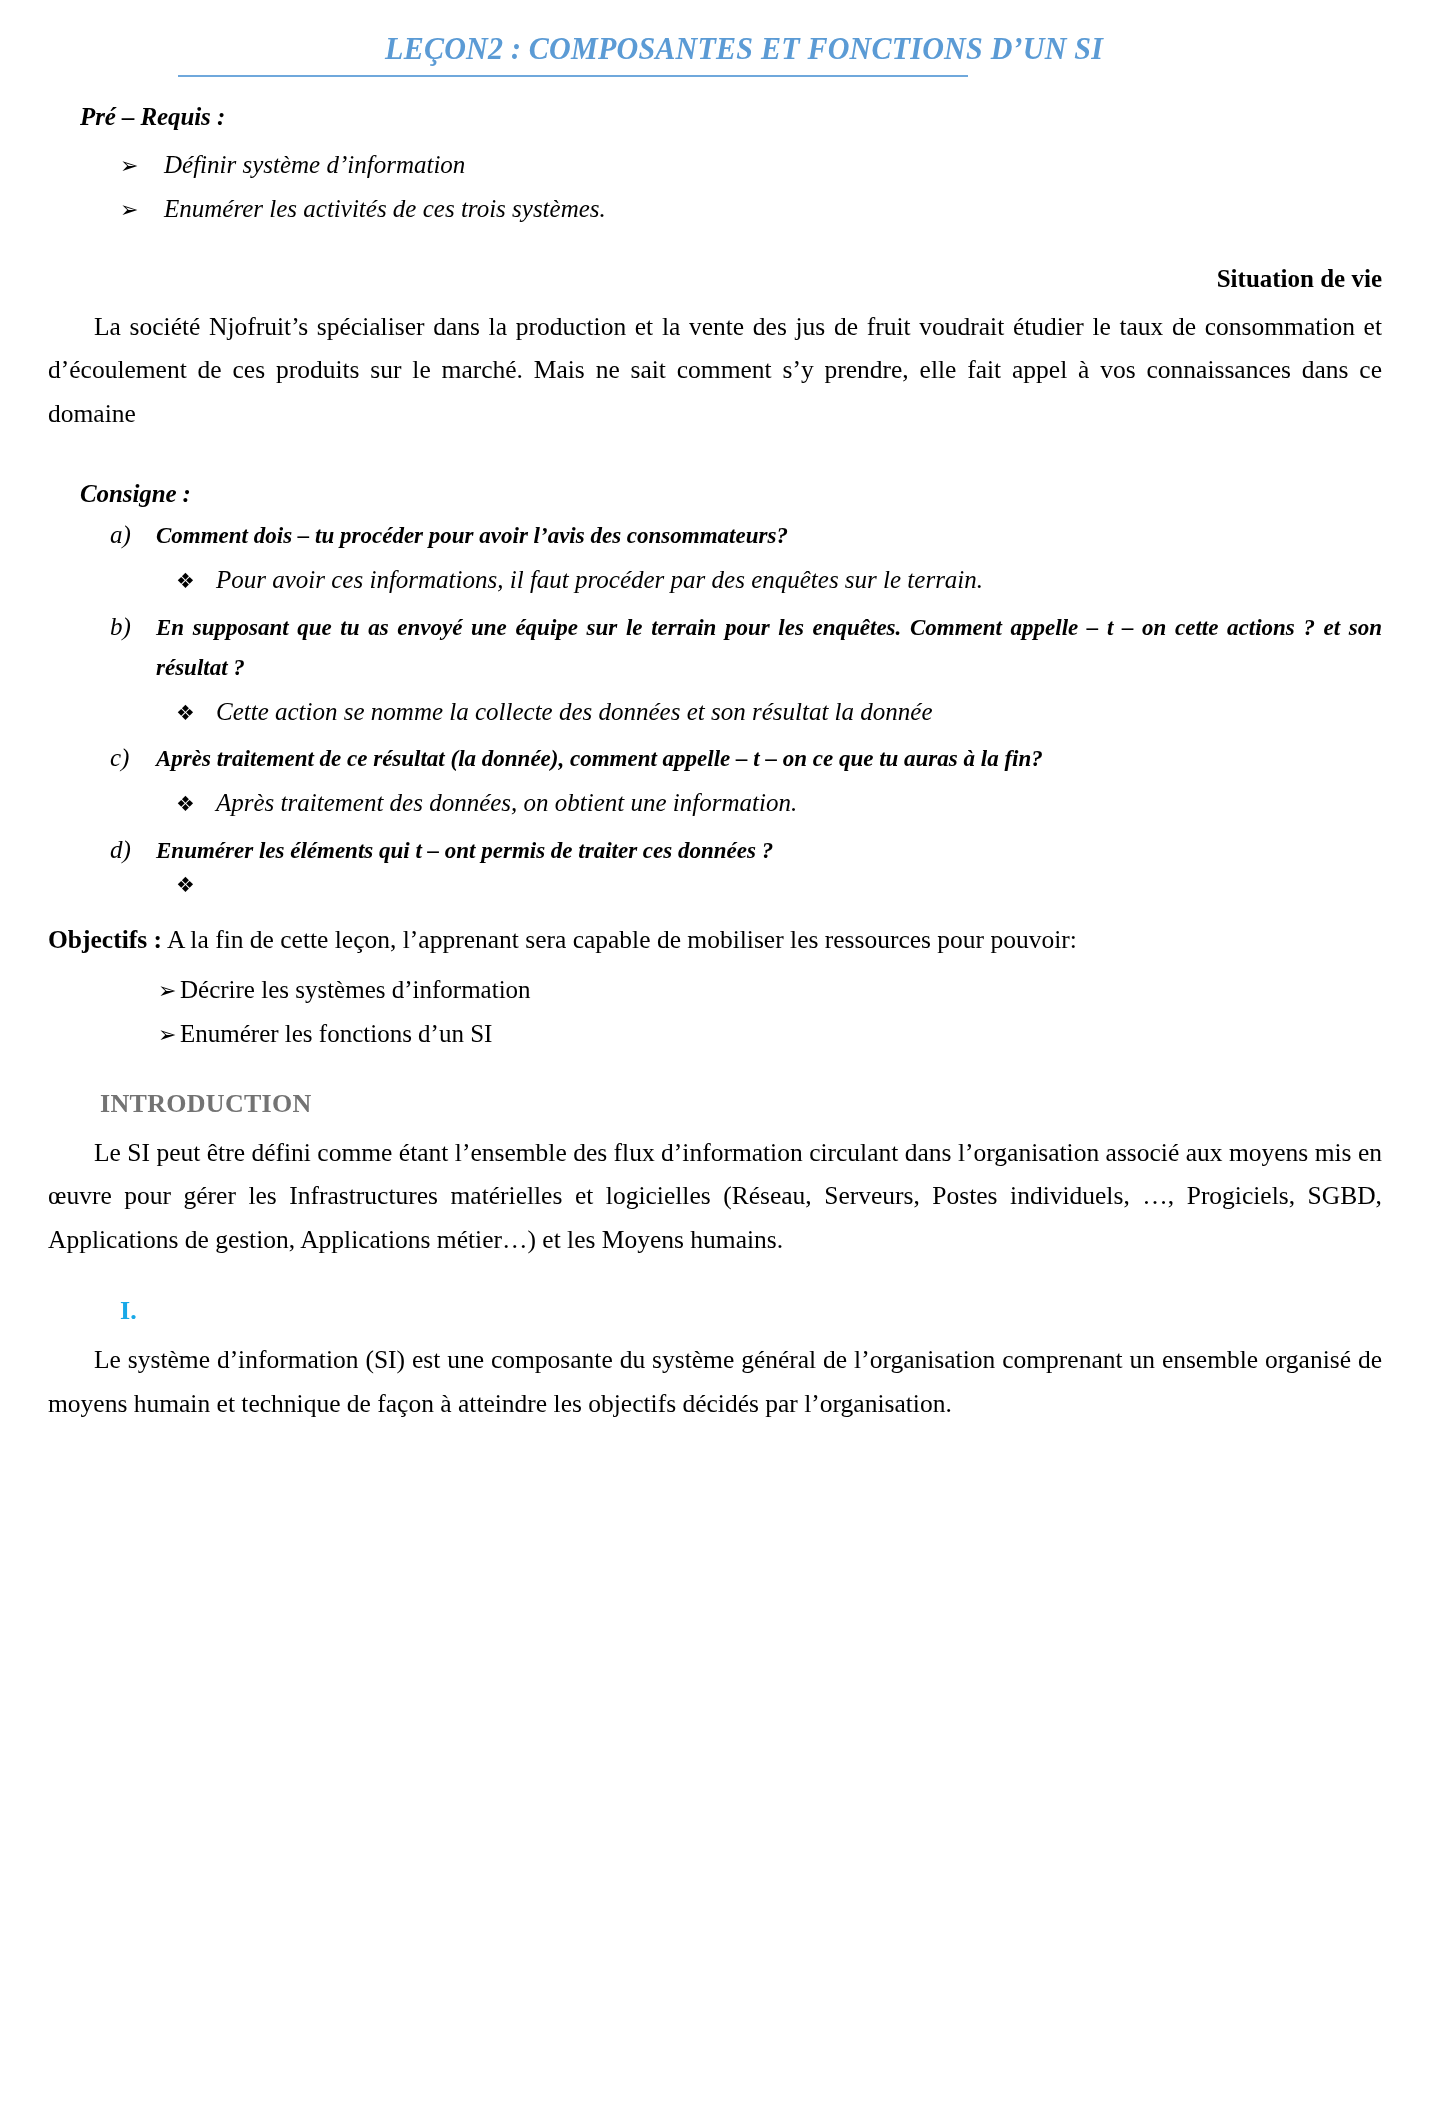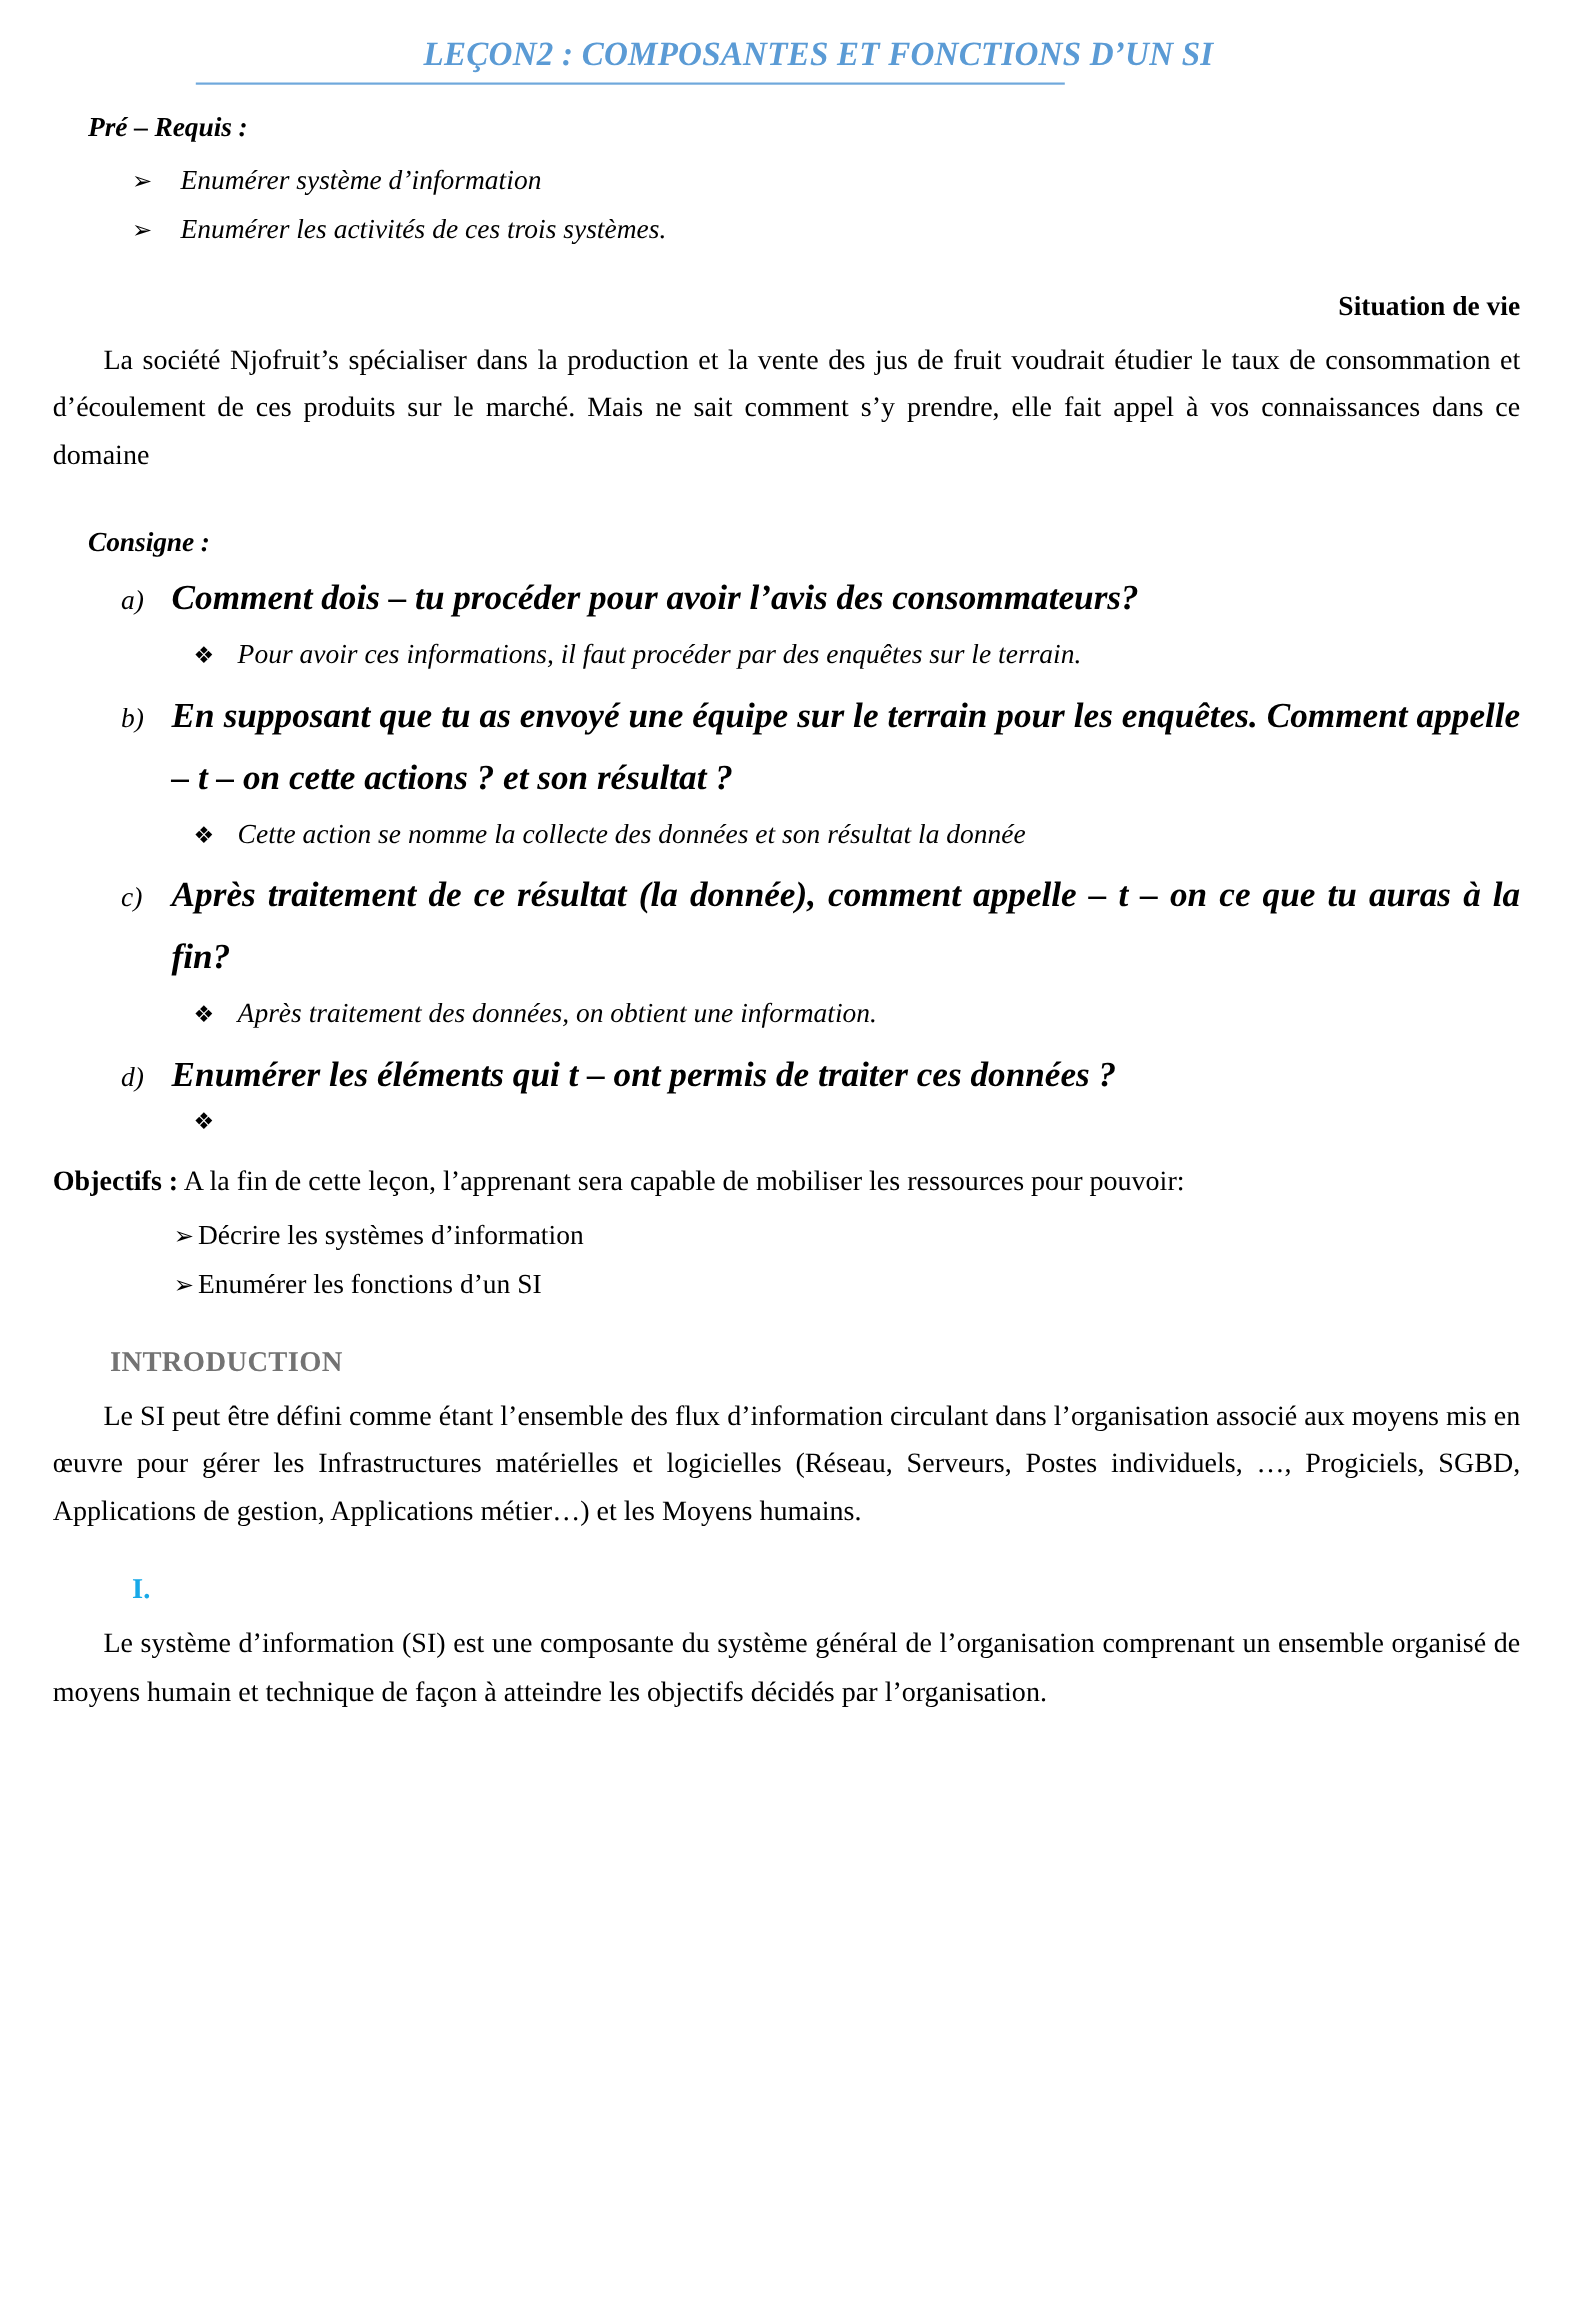--- a/index.html
+++ b/index.html
@@ -139,21 +139,21 @@
     font-weight: normal;
     font-size: 25px;
     width: 46px;
     flex: none;
     padding-left: 42px;
     box-sizing: content-box;
   }
   .q-text {
     font-style: italic;
     font-weight: bold;
-    font-size: 32px;
+    font-size: 23px;
     line-height: 1.74;
     text-align: justify;
     flex: 1;
     padding-right: 0;
   }
   .ans-row {
     display: flex;
     align-items: baseline;
     margin-top: 2px;
     padding-left: 108px;
@@ -209,21 +209,21 @@
   <div class="title-block">
     <div class="doc-title">LEÇON2 : COMPOSANTES ET FONCTIONS D’UN SI</div>
     <hr class="title-rule">
   </div>
 
   <div class="h-bolditalic">Pré – Requis :</div>
 
   <ul class="arrow-list">
     <li>
       <span class="bullet">➢</span>
-      <span class="txt">Enumérer système d’information</span>
+      <span class="txt">Définir système d’information</span>
     </li>
     <li>
       <span class="bullet">➢</span>
       <span class="txt">Enumérer les activités de ces trois systèmes.</span>
     </li>
   </ul>
 
   <div class="h-bold">Situation de vie</div>
   <p class="para indent">La société Njofruit’s spécialiser dans la production et la vente des jus de fruit voudrait étudier le taux de consommation et d’écoulement de ces produits sur le marché. Mais ne sait comment s’y prendre, elle fait appel à vos connaissances dans ce domaine</p>
 

